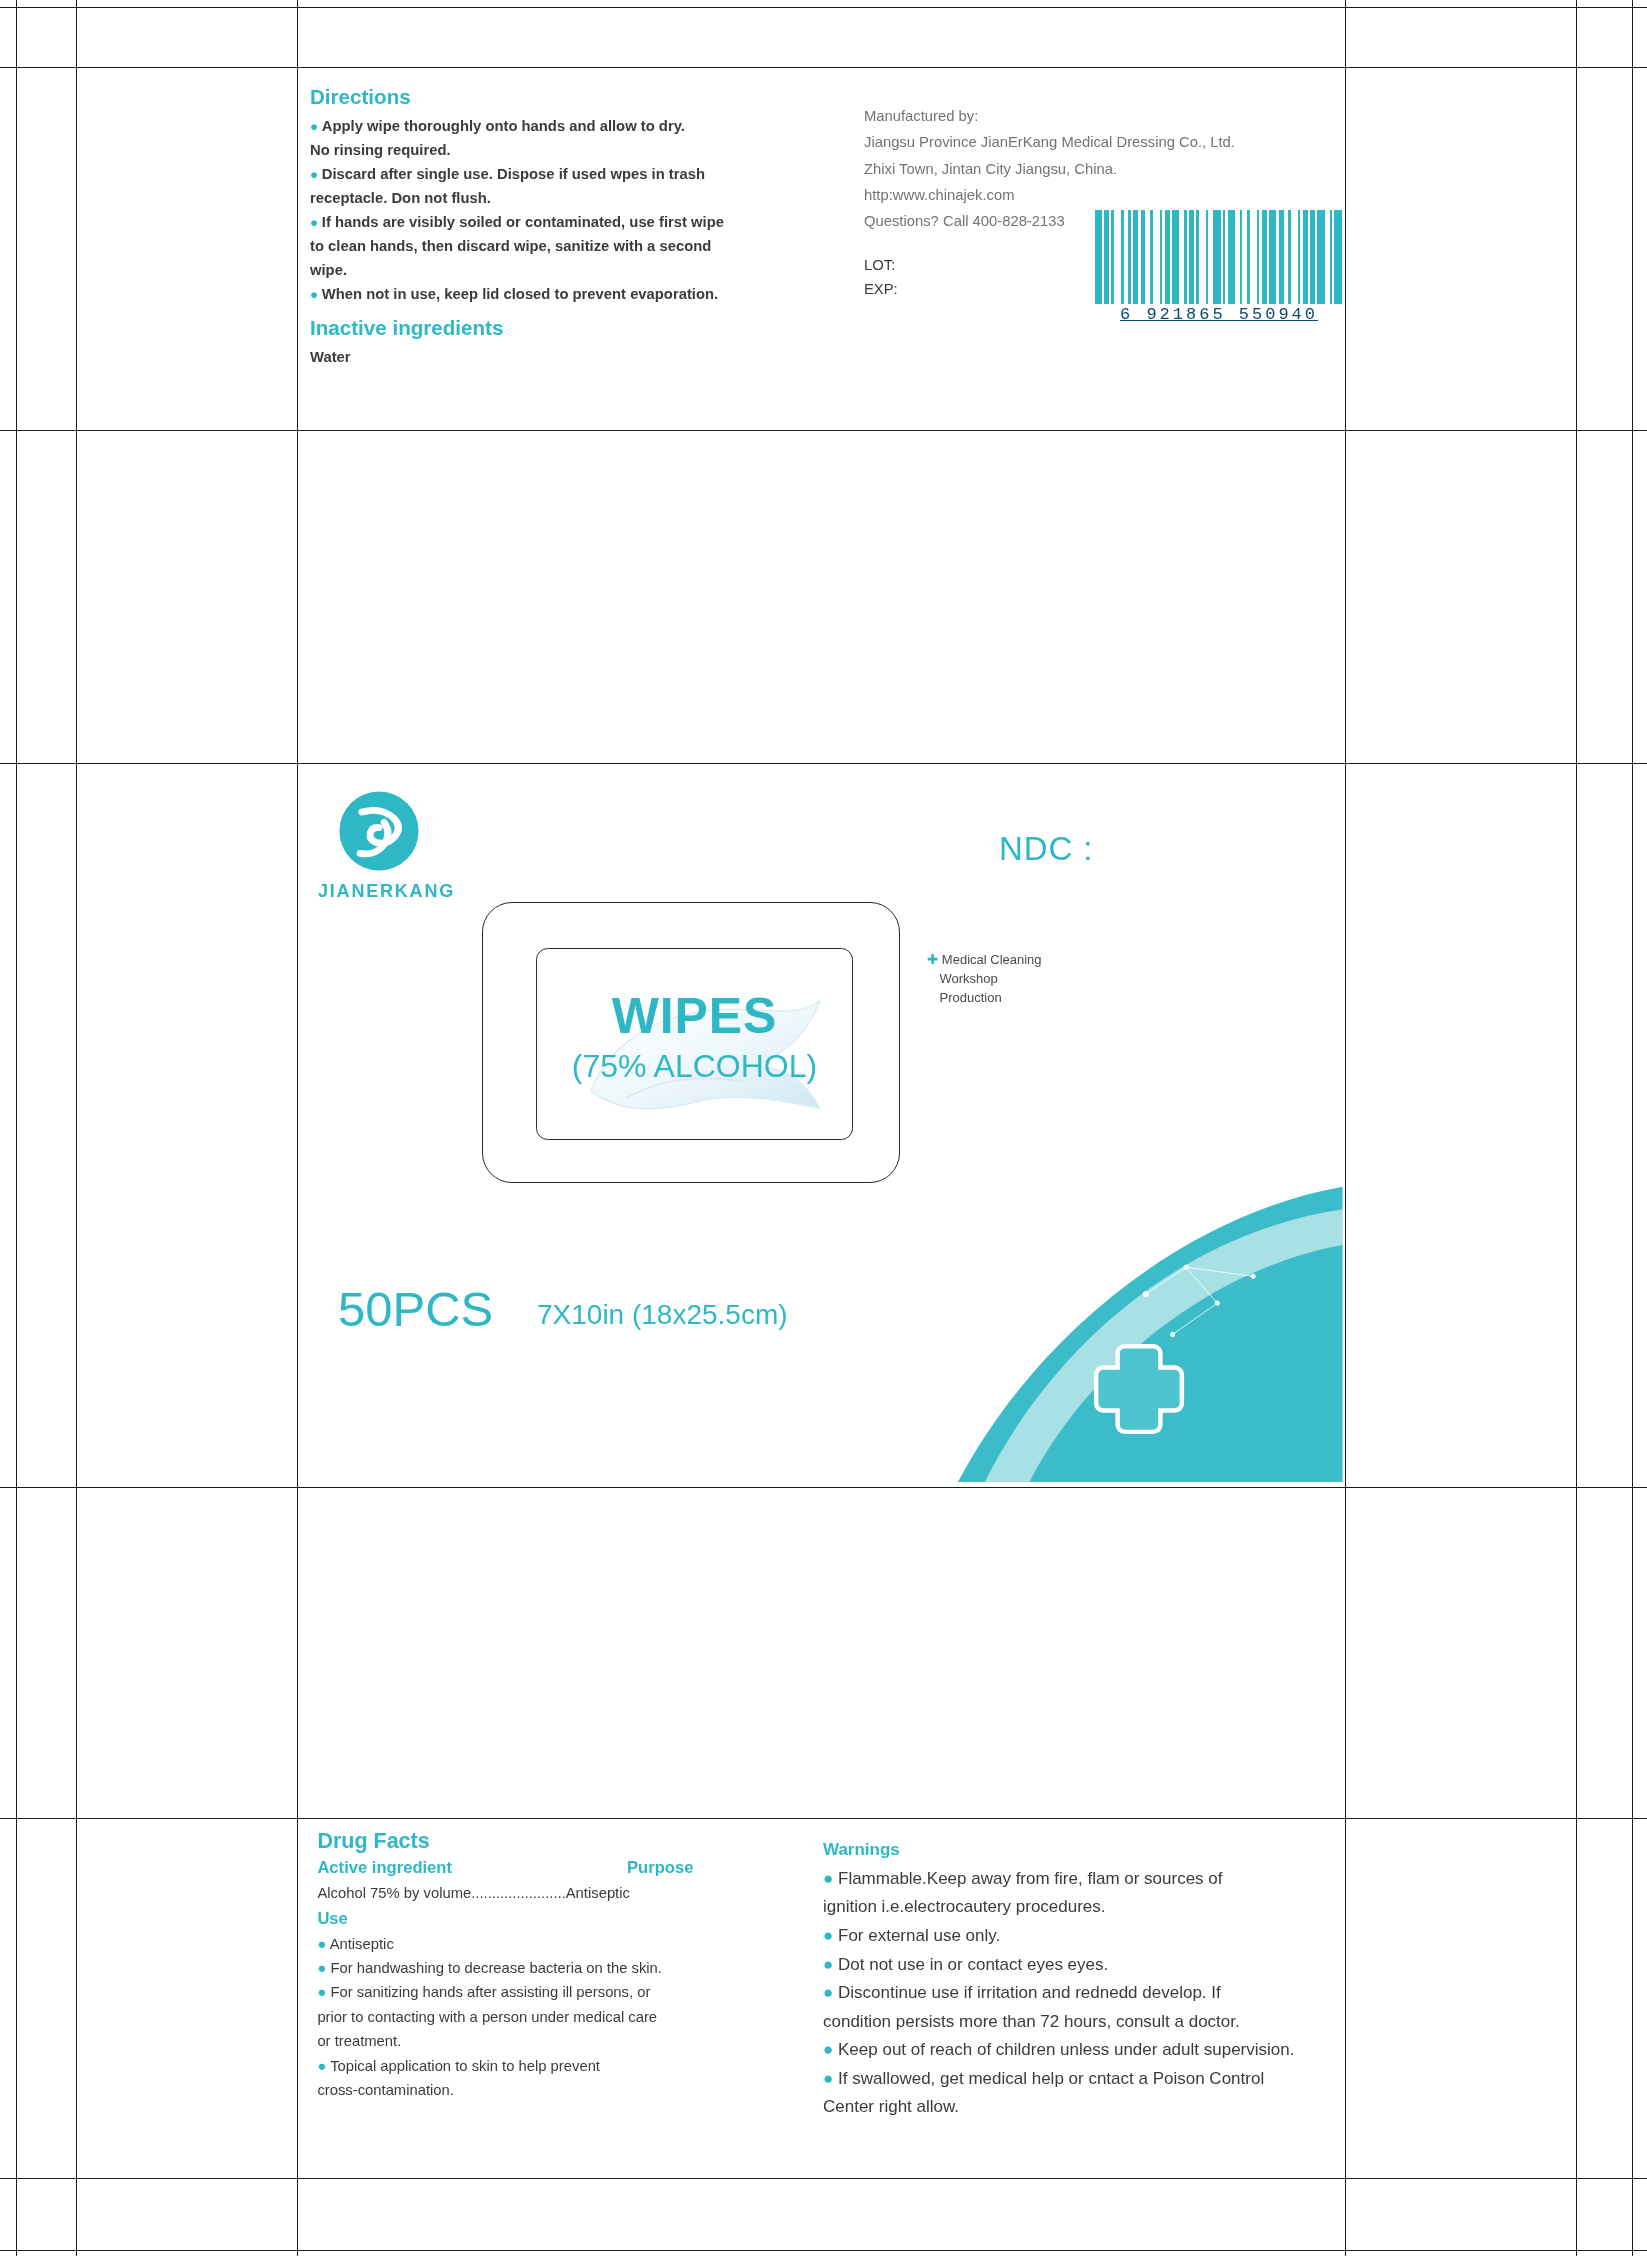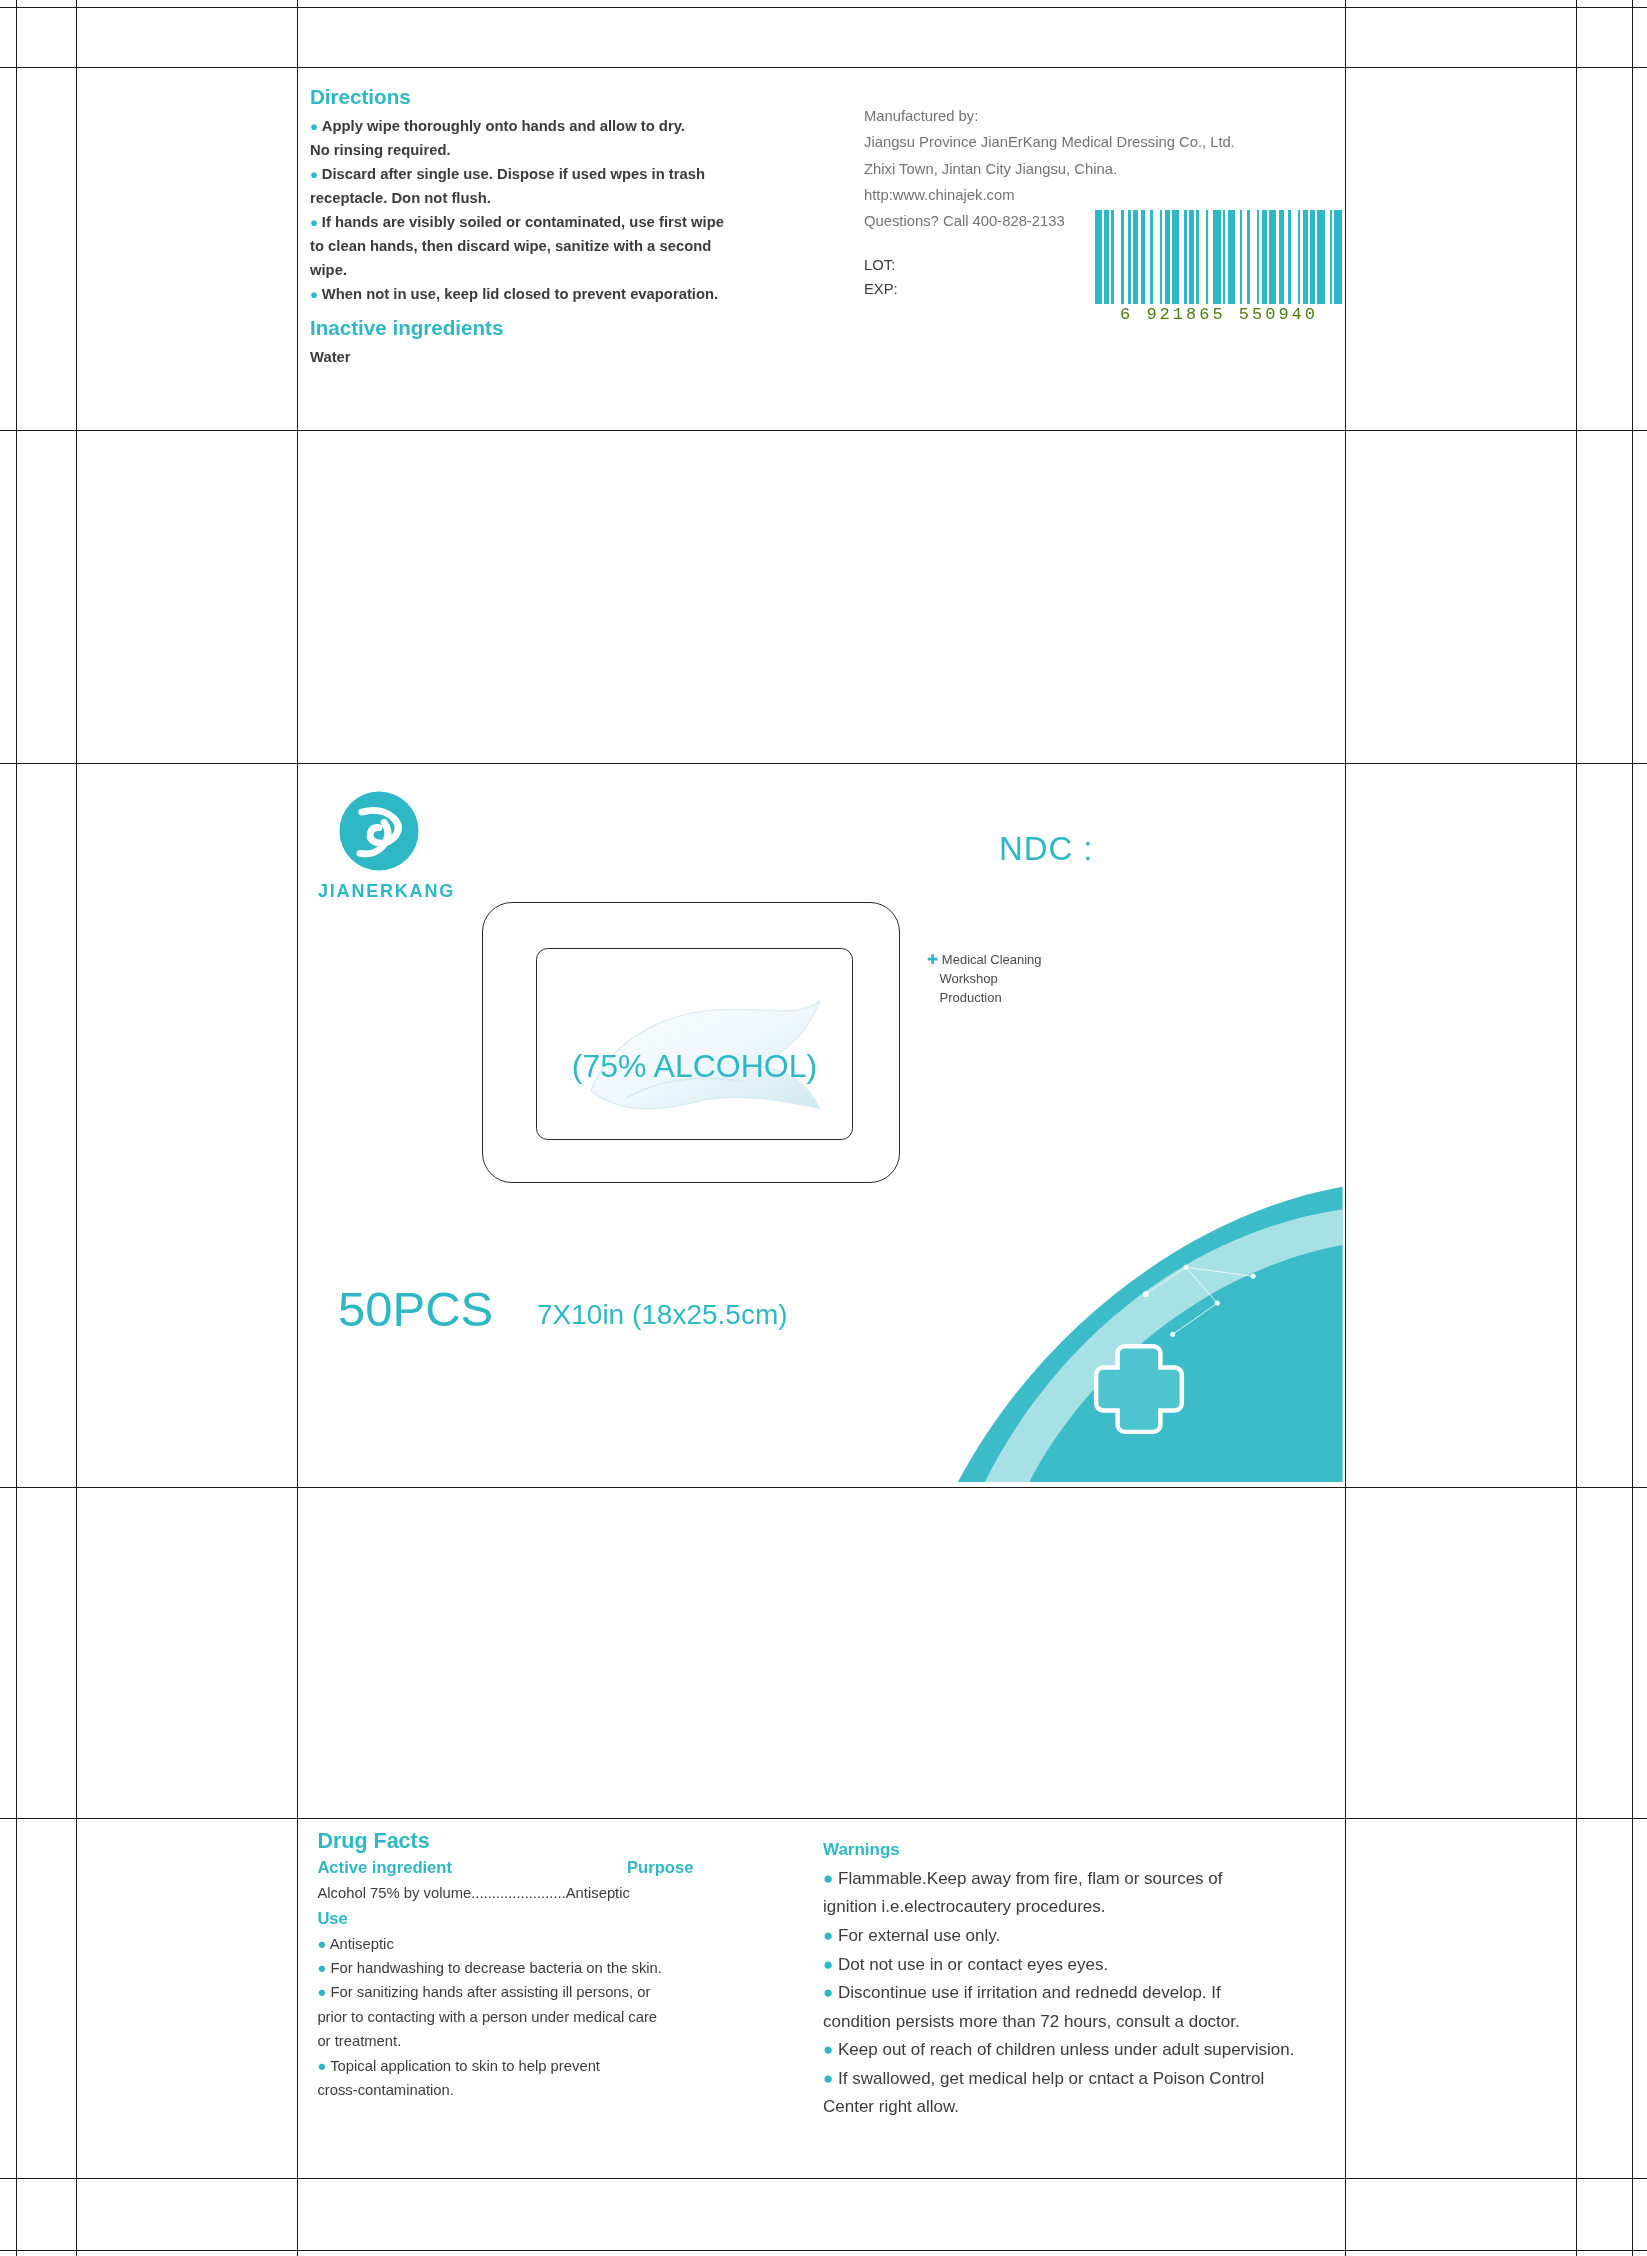--- a/index.html
+++ b/index.html
@@ -102,23 +102,24 @@
   }
   .barcode-bars i {
     display: block;
     background: #2eb8c6;
     height: 100%;
   }
   .barcode-digits {
     margin-top: 0.9px;
     font-family: "Liberation Mono", monospace;
     font-size: 17px;
-    color: #4d7c0f;
+    color: #0c4a6e;
     letter-spacing: 3px;
     text-align: center;
+    text-decoration: underline;
   }
 
   
   #front-panel {
     left: 300px;
     top: 766px;
     width: 1043px;
     height: 716px;
     overflow: hidden;
     background: #fff;
@@ -431,20 +432,21 @@
           <defs>
             <linearGradient id="wg" x1="0" y1="0" x2="1" y2="1">
               <stop offset="0%" stop-color="#ffffff"></stop>
               <stop offset="55%" stop-color="#eef7fb"></stop>
               <stop offset="100%" stop-color="#cfe8f2"></stop>
             </linearGradient>
           </defs>
           <path d="M20 120 C40 70 90 35 160 30 C210 26 250 40 275 20 C260 60 235 78 205 92 C240 96 262 112 275 140 C230 130 180 122 140 132 C100 142 55 148 20 120 Z" fill="url(#wg)" stroke="#d9ecf4" stroke-width="1.5"></path>
           <path d="M60 128 C95 108 140 102 190 110" fill="none" stroke="#d7eaf3" stroke-width="2"></path>
         </svg>
+        <div id="wipes-title">WIPES</div>
         <div id="wipes-sub">(75% ALCOHOL)</div>
       </div>
     </div>
 
     <div id="medical-note">
       <span class="cross-glyph">✚</span>
       <span>Medical Cleaning</span><br>
       <span style="padding-left:12.5px;">Workshop</span><br>
       <span style="padding-left:12.5px;">Production</span>
     </div>

